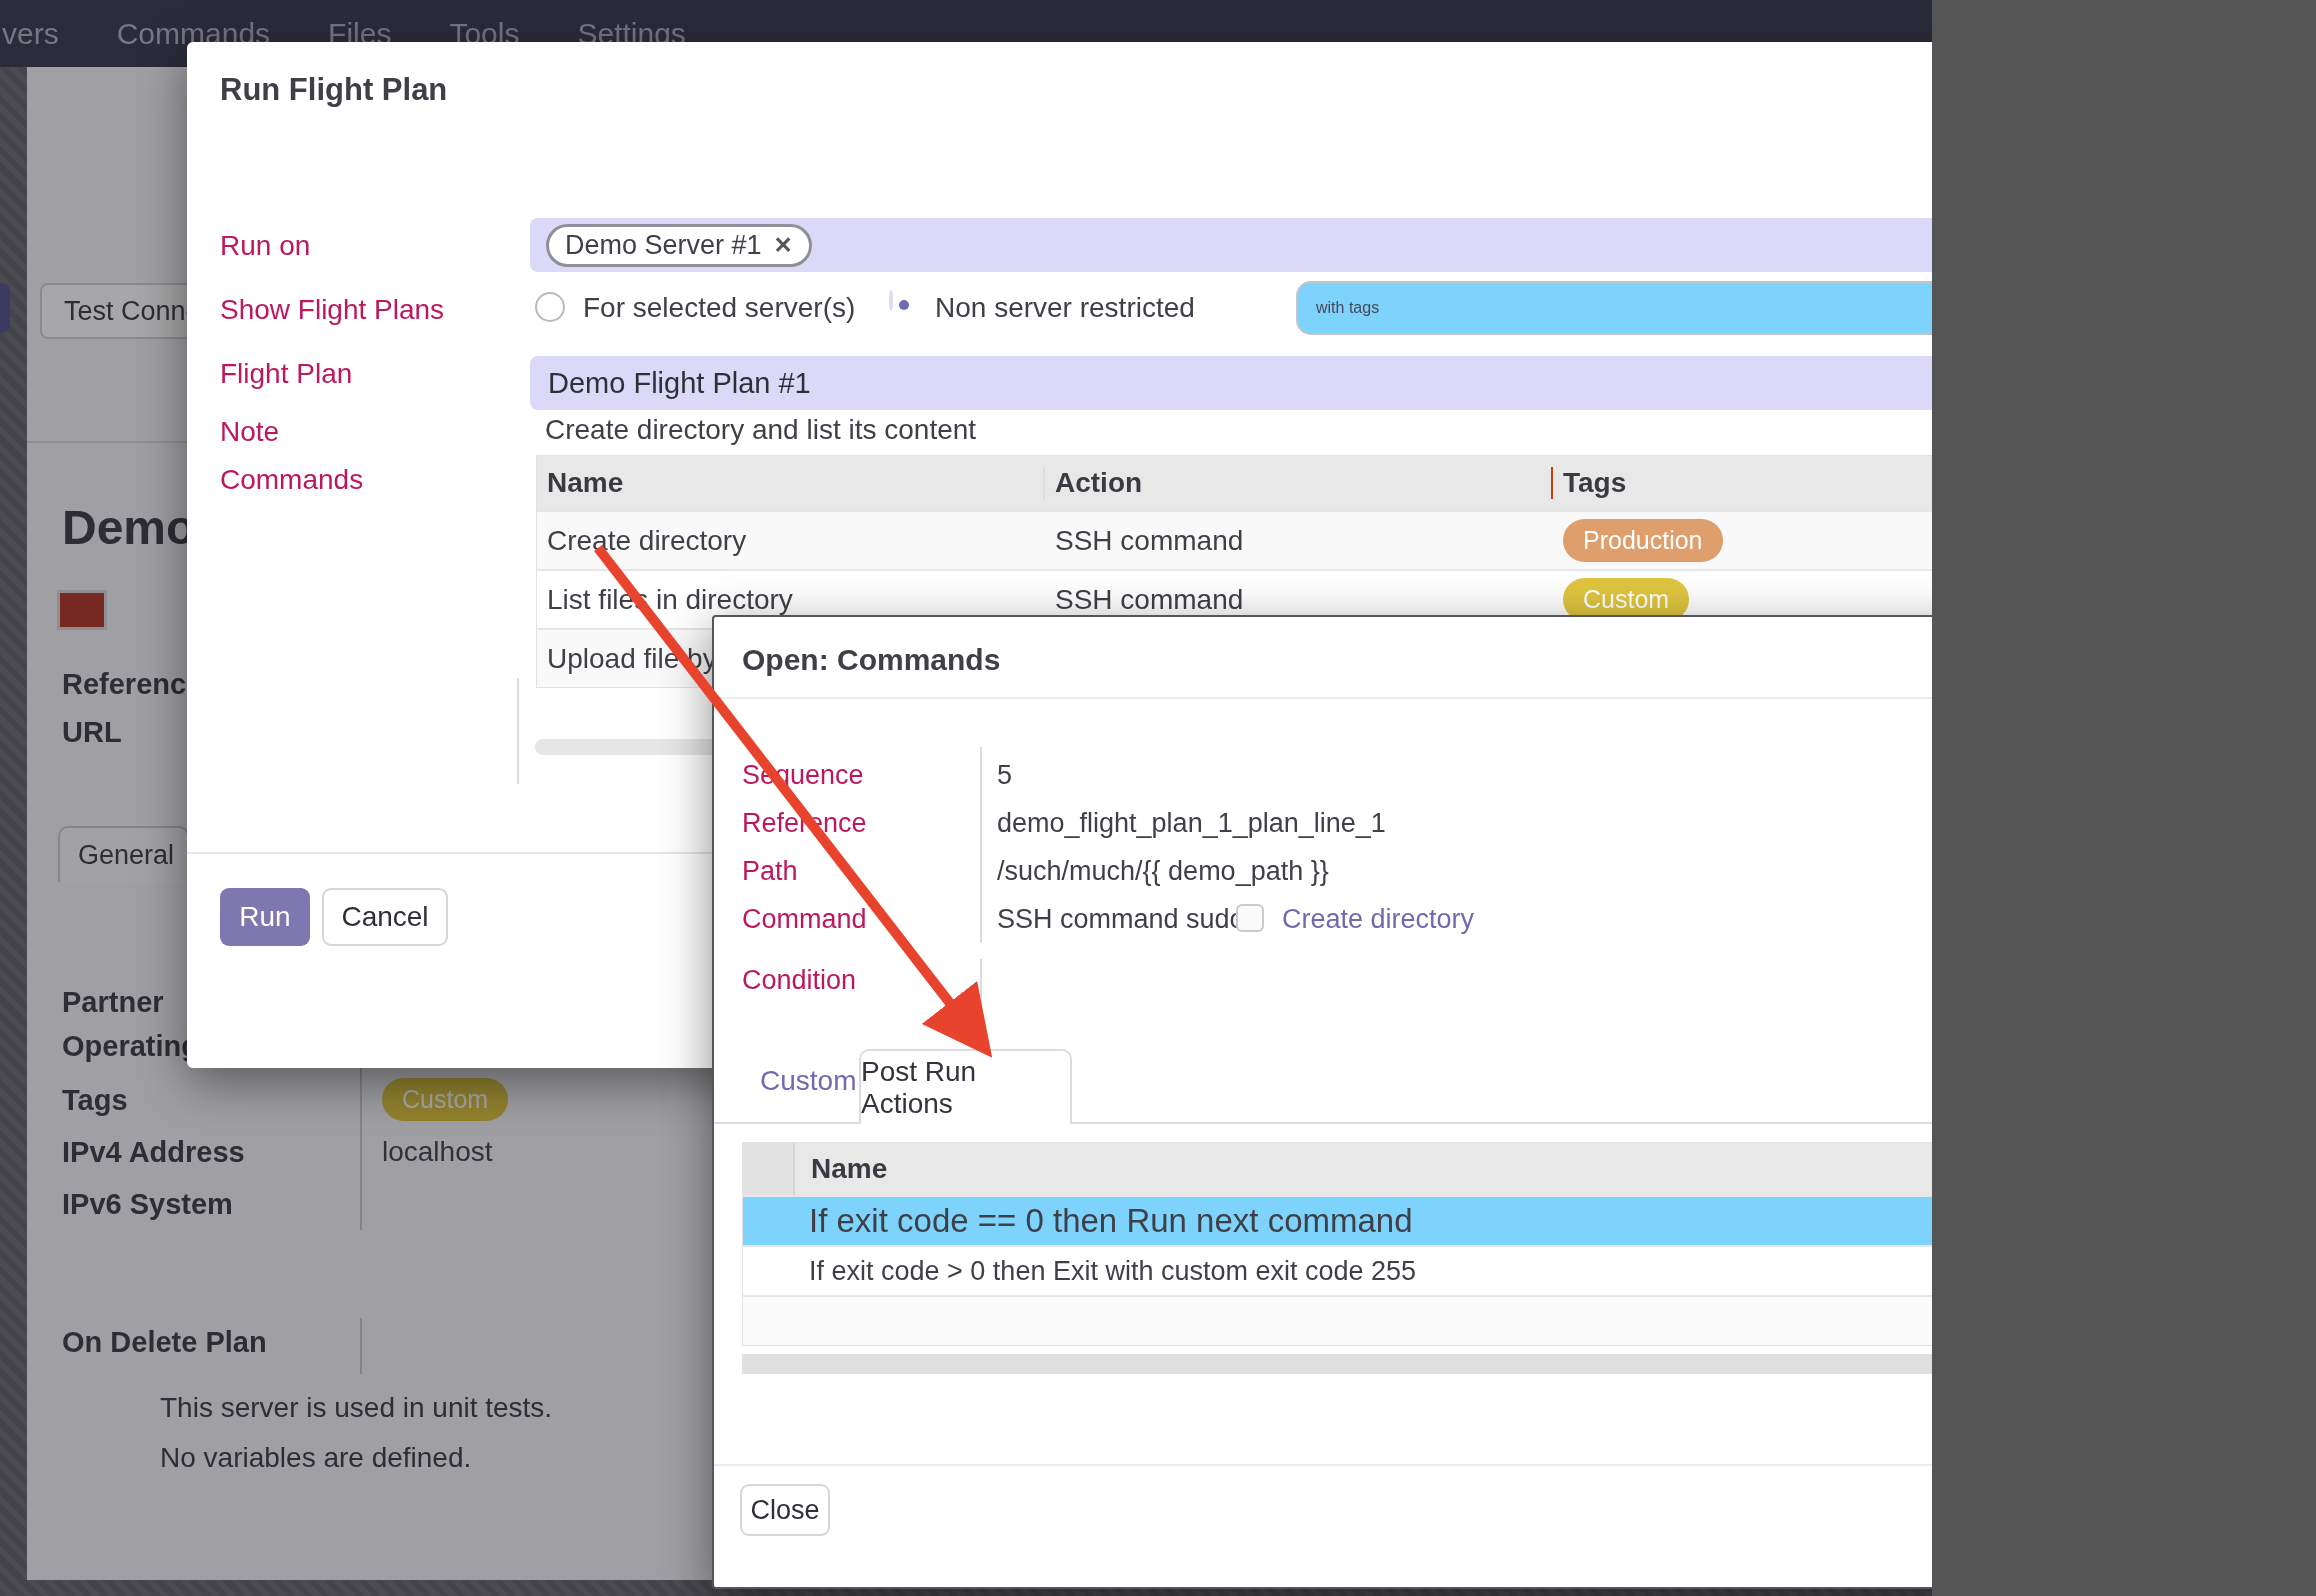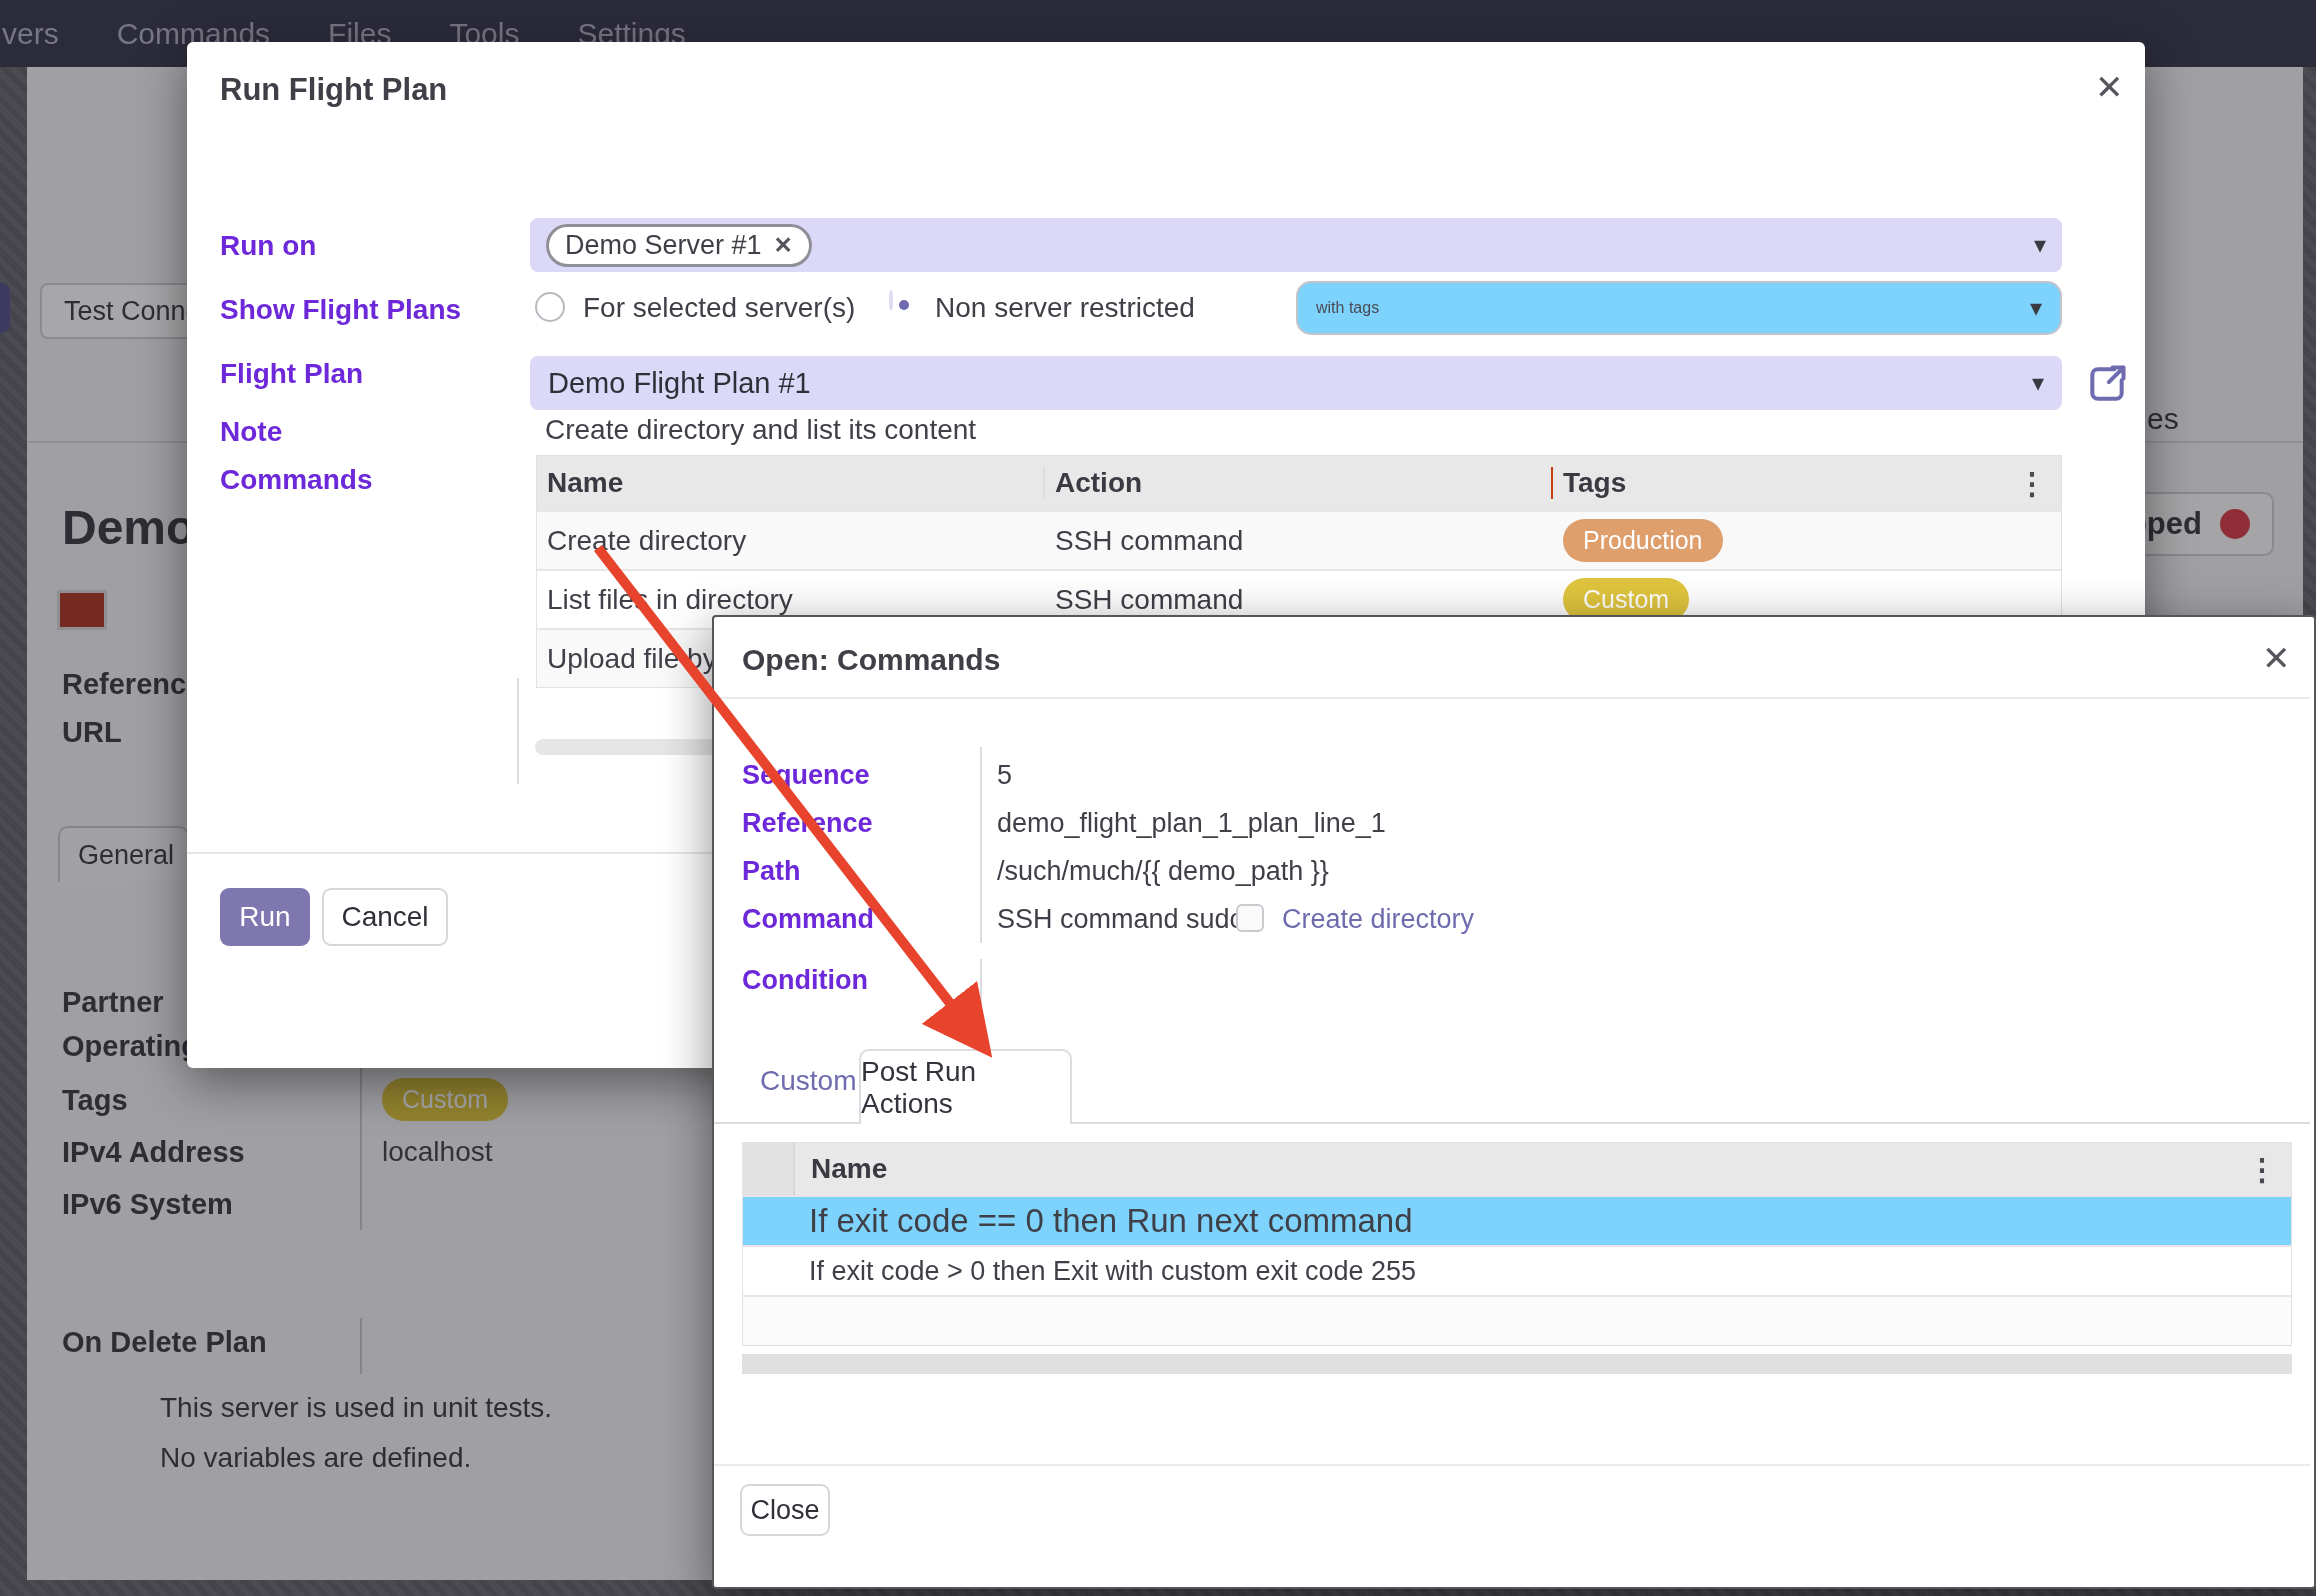--- a/index.html
+++ b/index.html
@@ -1,17 +1,17 @@
 <!DOCTYPE html>
 <html><head>
 <meta charset="utf-8">
 <style>
   html,body{margin:0;padding:0;}
   body{font-family:"Liberation Sans",sans-serif;background:#555;}
-  .stage{position:relative;width:2316px;height:1596px;overflow:hidden;background:#6a6a6e;
+  .stage{position:relative;width:1932px;height:1596px;overflow:hidden;background:#6a6a6e;
          font-family:"Liberation Sans",sans-serif;}
   .abs{position:absolute;}
 
   
   .hatch{background:
      repeating-linear-gradient(45deg,#63636a 0 6px,#6e6e75 6px 12px);}
   .navbar{left:0;top:0;width:2316px;height:67px;background:#3d3c51;display:flex;align-items:center;
           gap:58px;padding-left:2px;box-sizing:border-box;}
   .nav-item{color:#b3b1c2;font-size:30px;white-space:nowrap;}
   .page-frame{left:0;top:67px;width:2316px;height:1529px;}
@@ -35,21 +35,21 @@
   .status-dot{width:30px;height:30px;border-radius:50%;background:#d8404c;}
   .note-line{color:#3f3f47;font-size:28px;white-space:nowrap;}
 
   
   .overlay{left:0;top:0;width:2316px;height:1596px;background:rgba(15,14,20,.36);}
 
   
   .modal{background:#fff;border-radius:6px;box-shadow:0 14px 50px rgba(0,0,0,.45);}
   .modal-title{font-weight:bold;color:#3f3f47;font-size:31px;white-space:nowrap;}
   .close-x{color:#55555e;font-size:34px;line-height:34px;cursor:default;}
-  .m-label{font-weight:bold;color:#6d28d9;font-size:28px;white-space:nowrap;}
+  .m-label{font-weight:normal;color:#be185d;font-size:28px;white-space:nowrap;}
   .m-text{color:#3f3f47;font-size:28px;white-space:nowrap;}
   .select-lav{background:#dcd9f8;border-radius:8px;display:flex;align-items:center;box-sizing:border-box;}
   .caret{color:#3a3a42;font-size:24px;}
   .chip{background:#fff;border:3px solid #8f8f97;border-radius:999px;display:flex;align-items:center;
         gap:12px;padding:3px 16px;font-size:27px;color:#3f3f47;white-space:nowrap;}
   .chip-x{font-weight:bold;font-size:23px;color:#55555e;}
   .radio{width:30px;height:30px;border-radius:50%;box-sizing:border-box;}
   .radio-off{border:2px solid #b9b9c0;background:#fff;}
   .radio-on{border:2px solid #dddcf2;background:#dddcf2;position:relative;}
   .radio-on::after{content:"";position:absolute;left:8px;top:8px;width:10px;height:10px;border-radius:50%;background:#6f6bb0;}

